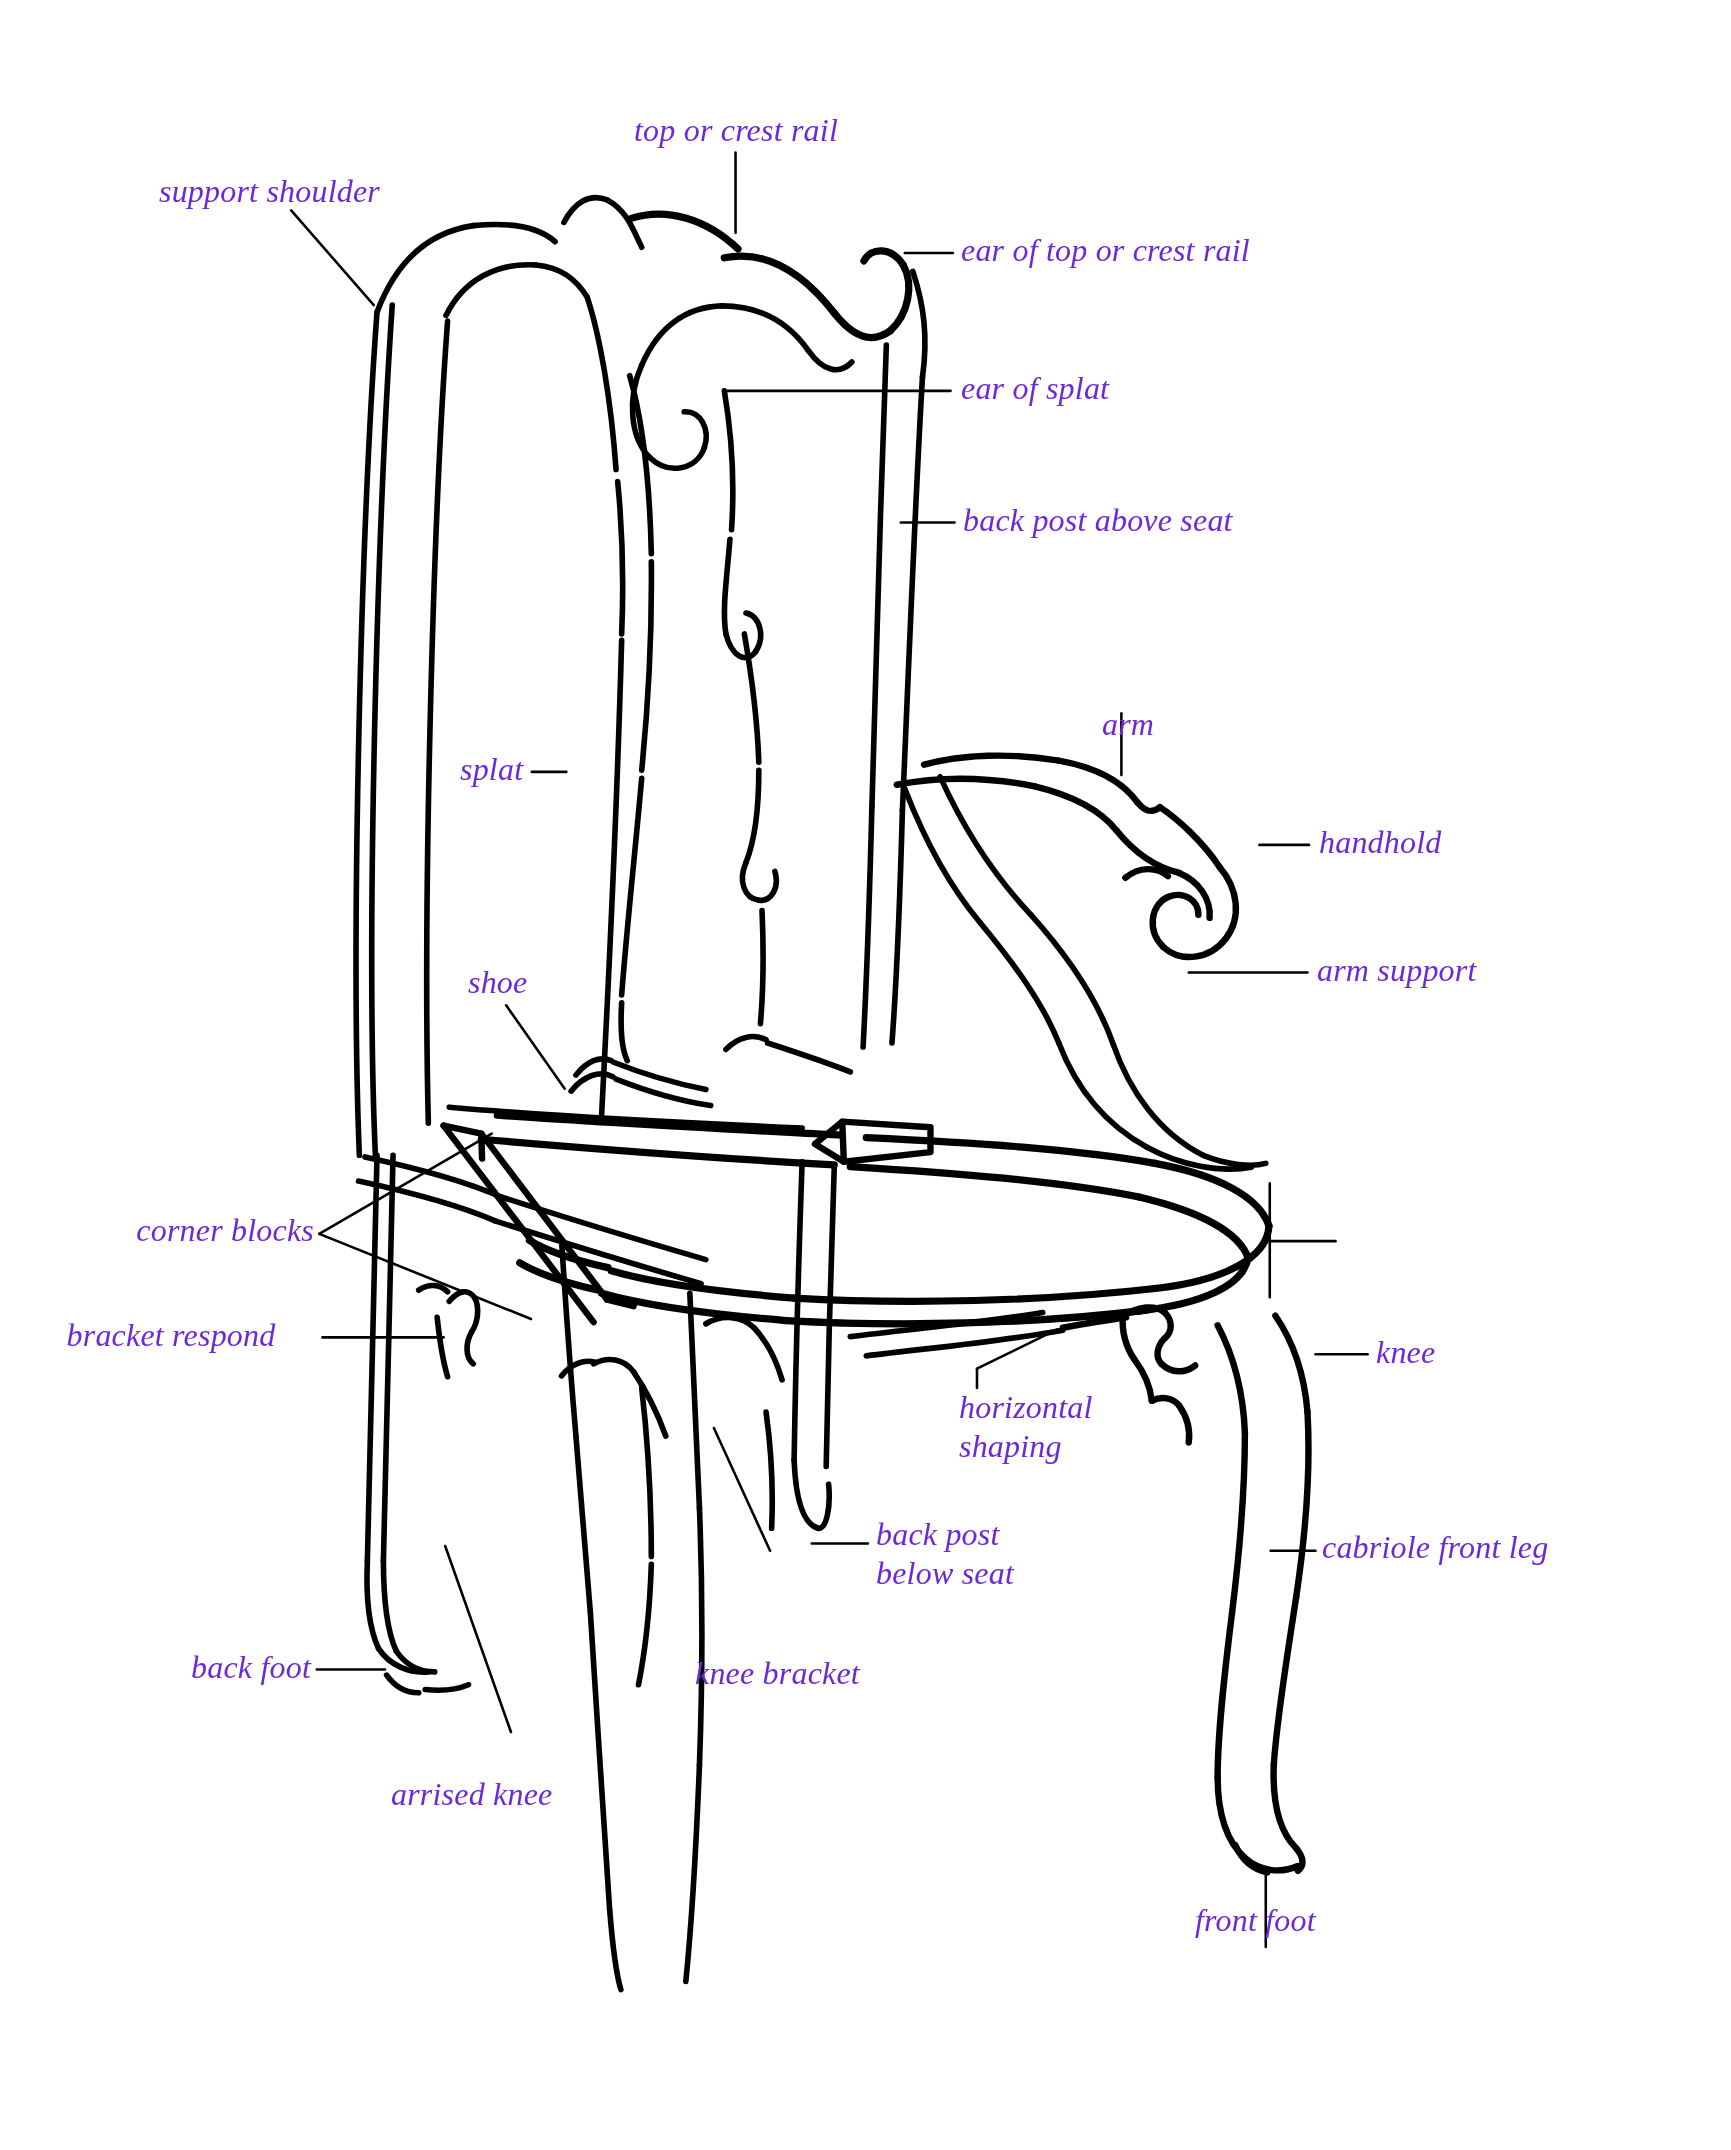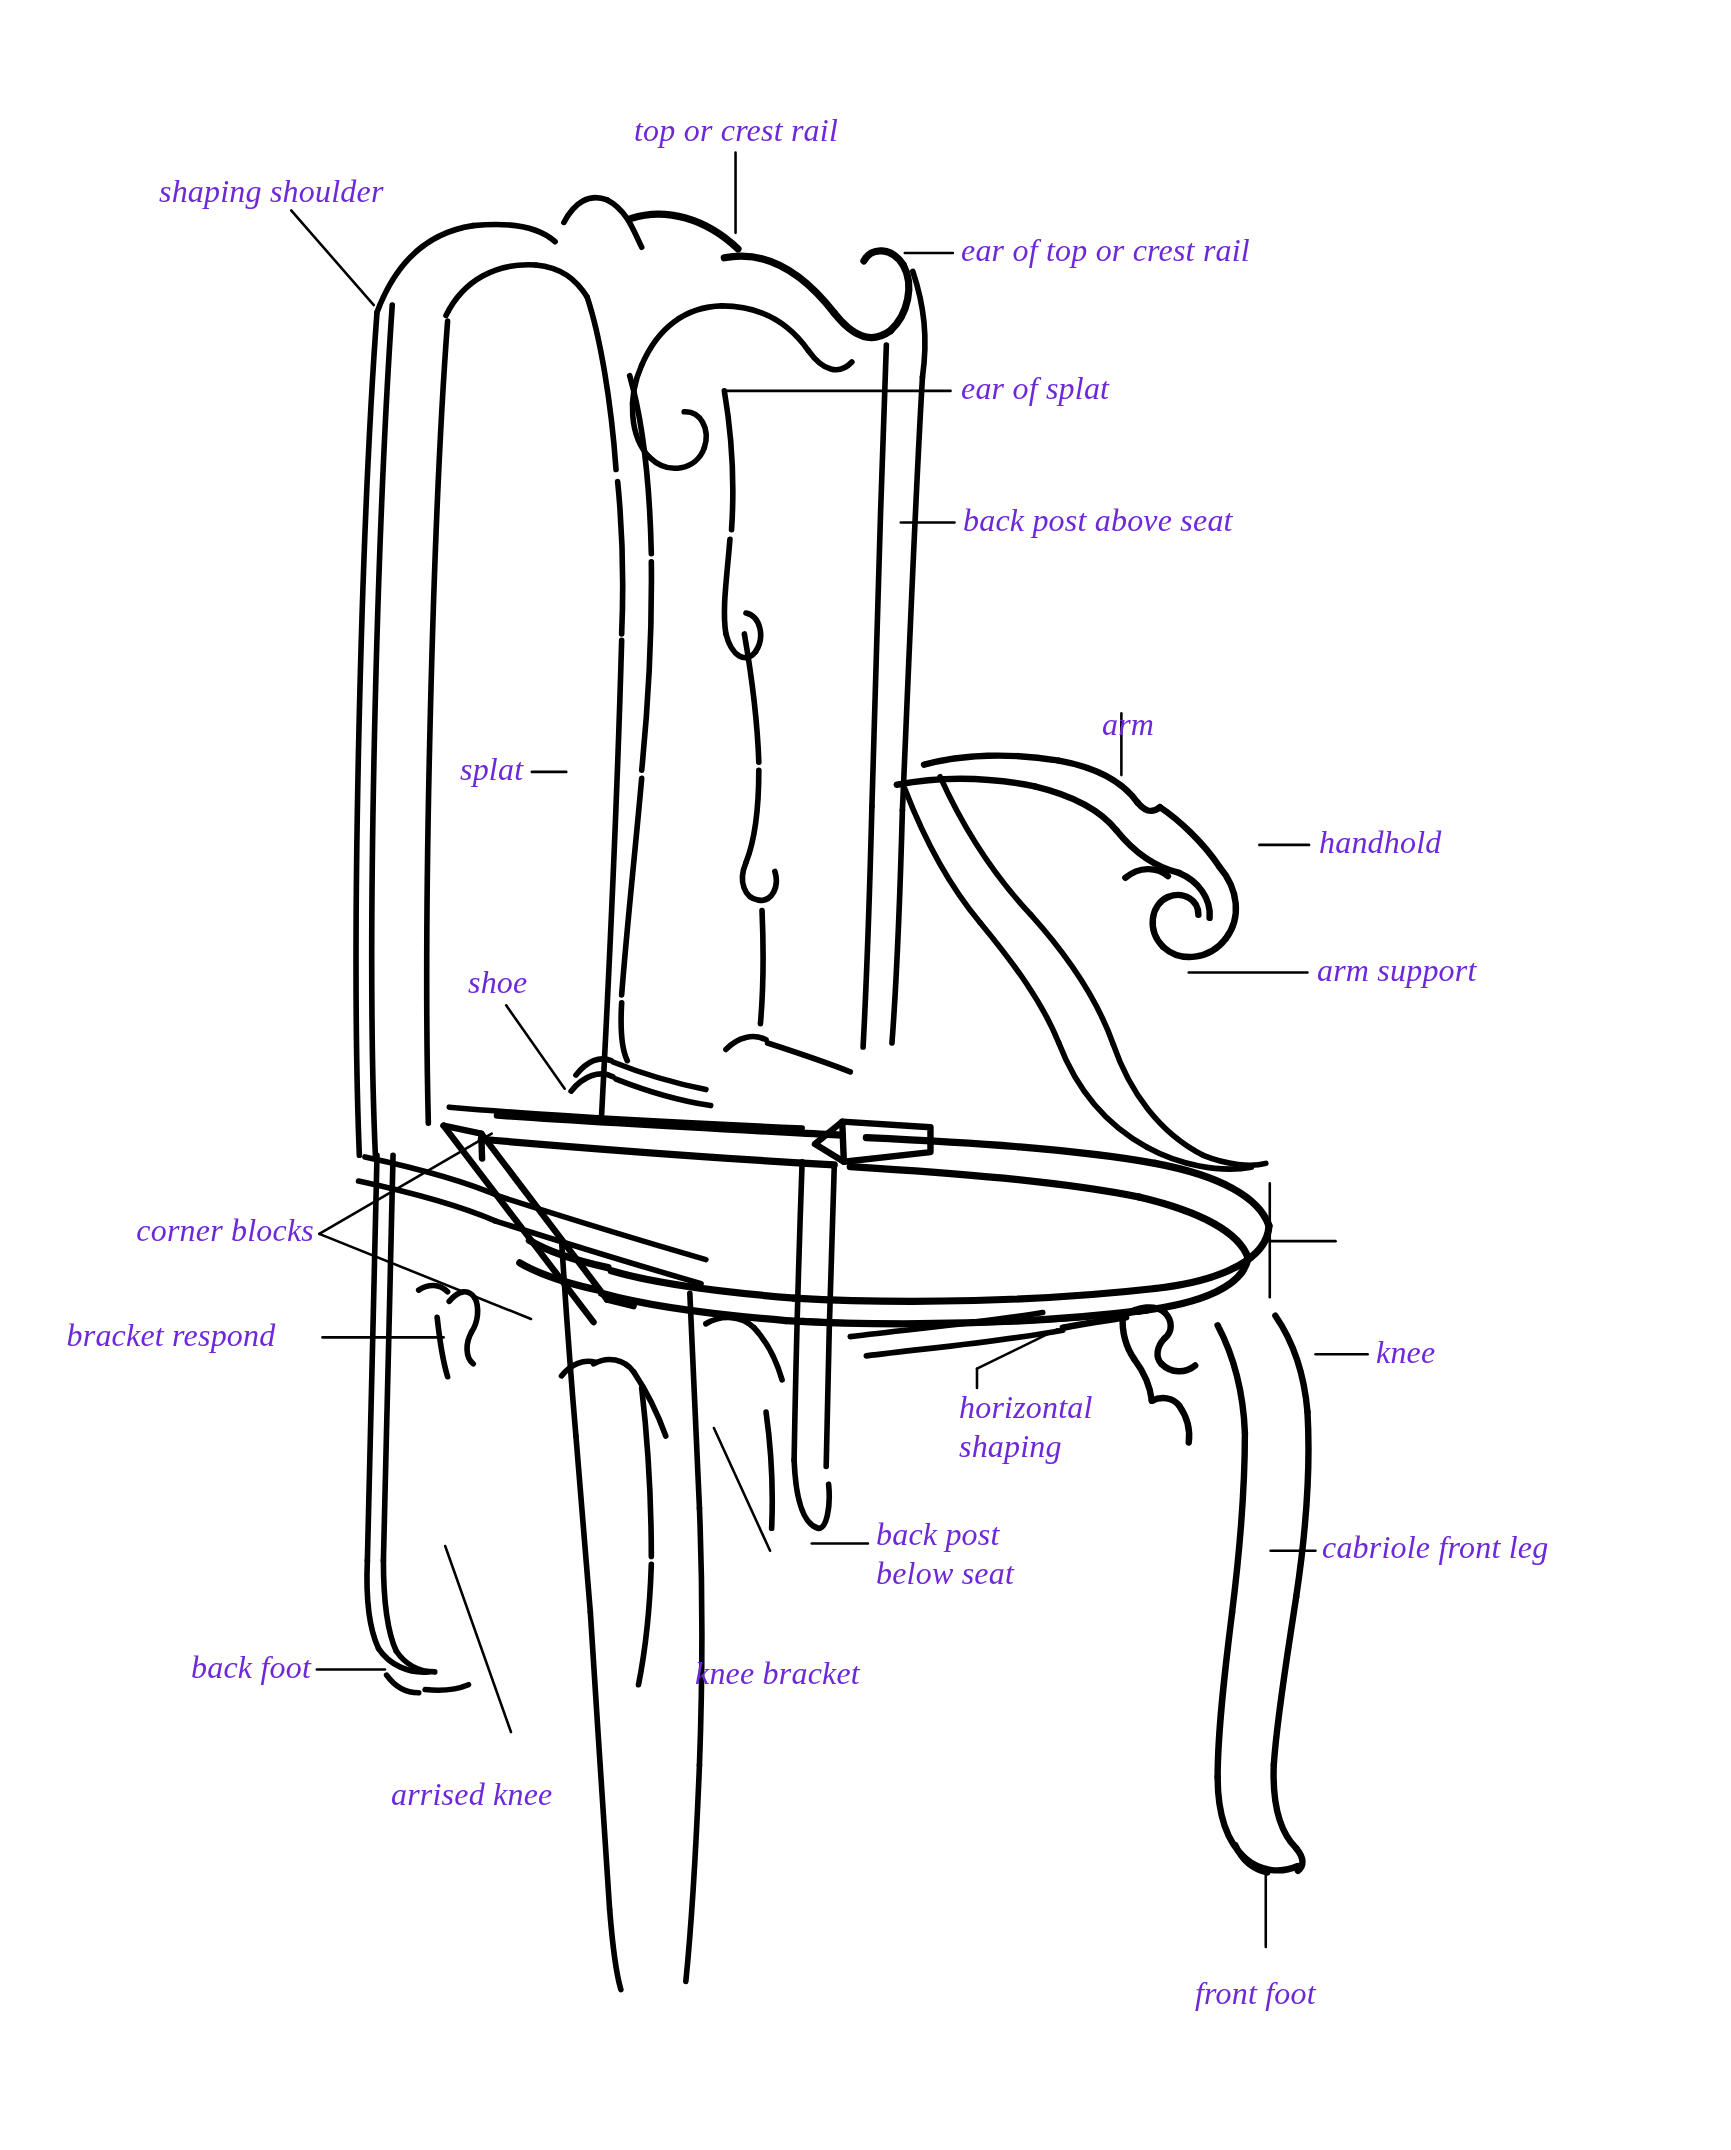--- a/index.html
+++ b/index.html
@@ -320,21 +320,21 @@
       </g>
 
       <g stroke-width="7">
         <path d="M1080 1690 C 1160 1680, 1250 1672, 1325 1658"></path>
         <path d="M1060 1666 C 1140 1656, 1230 1648, 1300 1636"></path>
       </g>
 
     </g>
   </svg>
 
-  <div class="lbl" style="left:159px; top:172px;">shaping shoulder</div>
+  <div class="lbl" style="left:159px; top:172px;">support shoulder</div>
 
   <div class="lbl" style="left:634px; top:111px;">top or crest rail</div>
 
   <div class="lbl" style="left:961px; top:231px;">ear of top or crest rail</div>
 
   <div class="lbl" style="left:961px; top:369px;">ear of splat</div>
 
   <div class="lbl" style="left:963px; top:501px;">back post above seat</div>
 
   <div class="lbl" style="left:1102px; top:683px;margin-top:22px;">arm</div>
@@ -361,16 +361,16 @@
 
   <div class="lbl two" style="left:876px; top:1515px;">back  post
 below seat</div>
 
   <div class="lbl" style="left:695px; top:1654px;">knee bracket</div>
 
   <div class="lbl r" style="left:0px; top:1648px; width:311px;">back foot</div>
 
   <div class="lbl" style="left:391px; top:1747px;margin-top:28px;">arrised knee</div>
 
-  <div class="lbl" style="left:1195px; top:1974px;">front foot</div>
+  <div class="lbl" style="left:1195px; top:1901px;">front foot</div>
 
 </div>
 
 
 </body></html>

